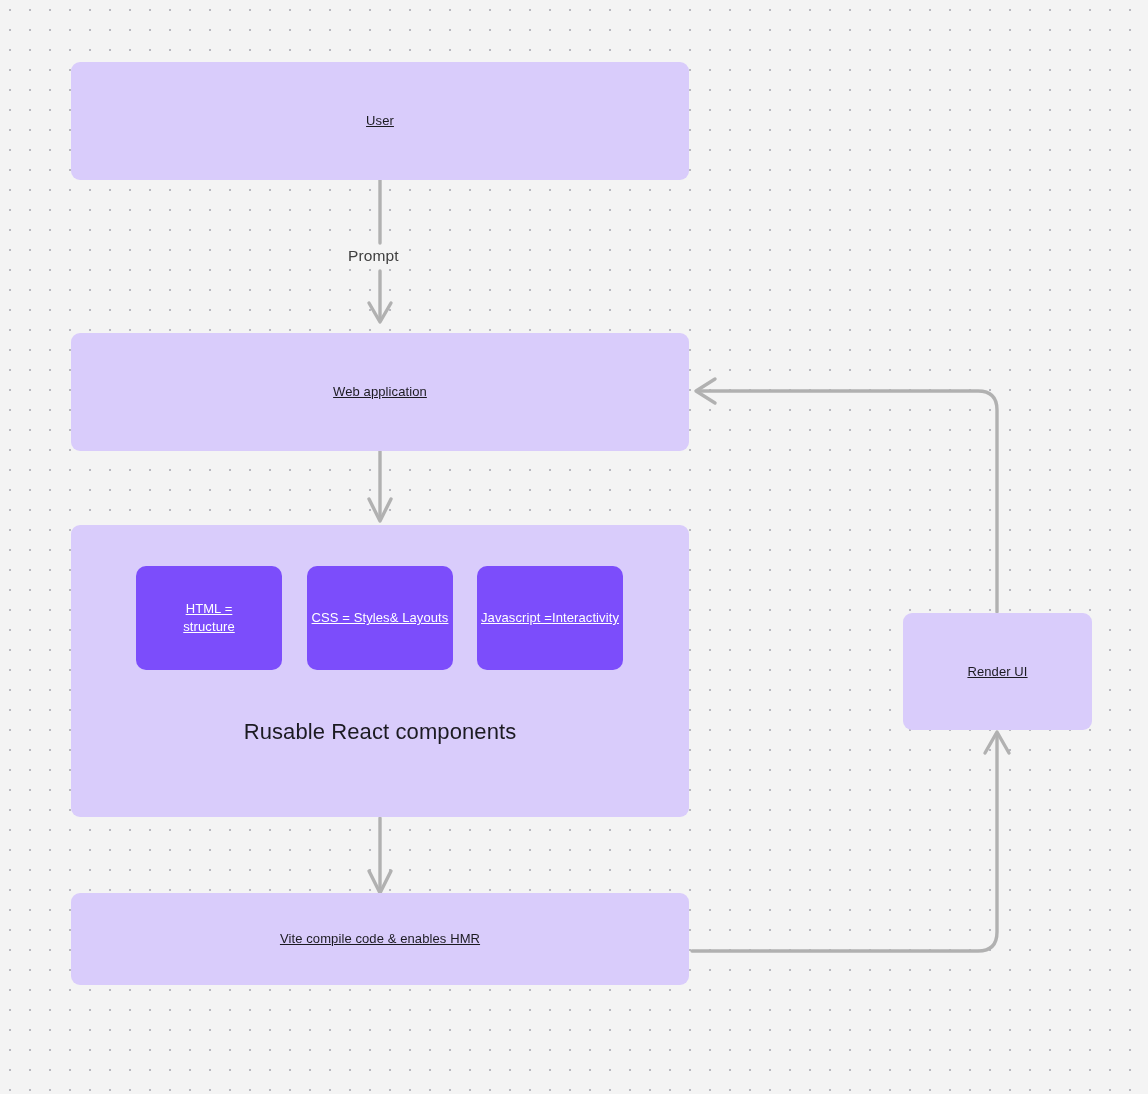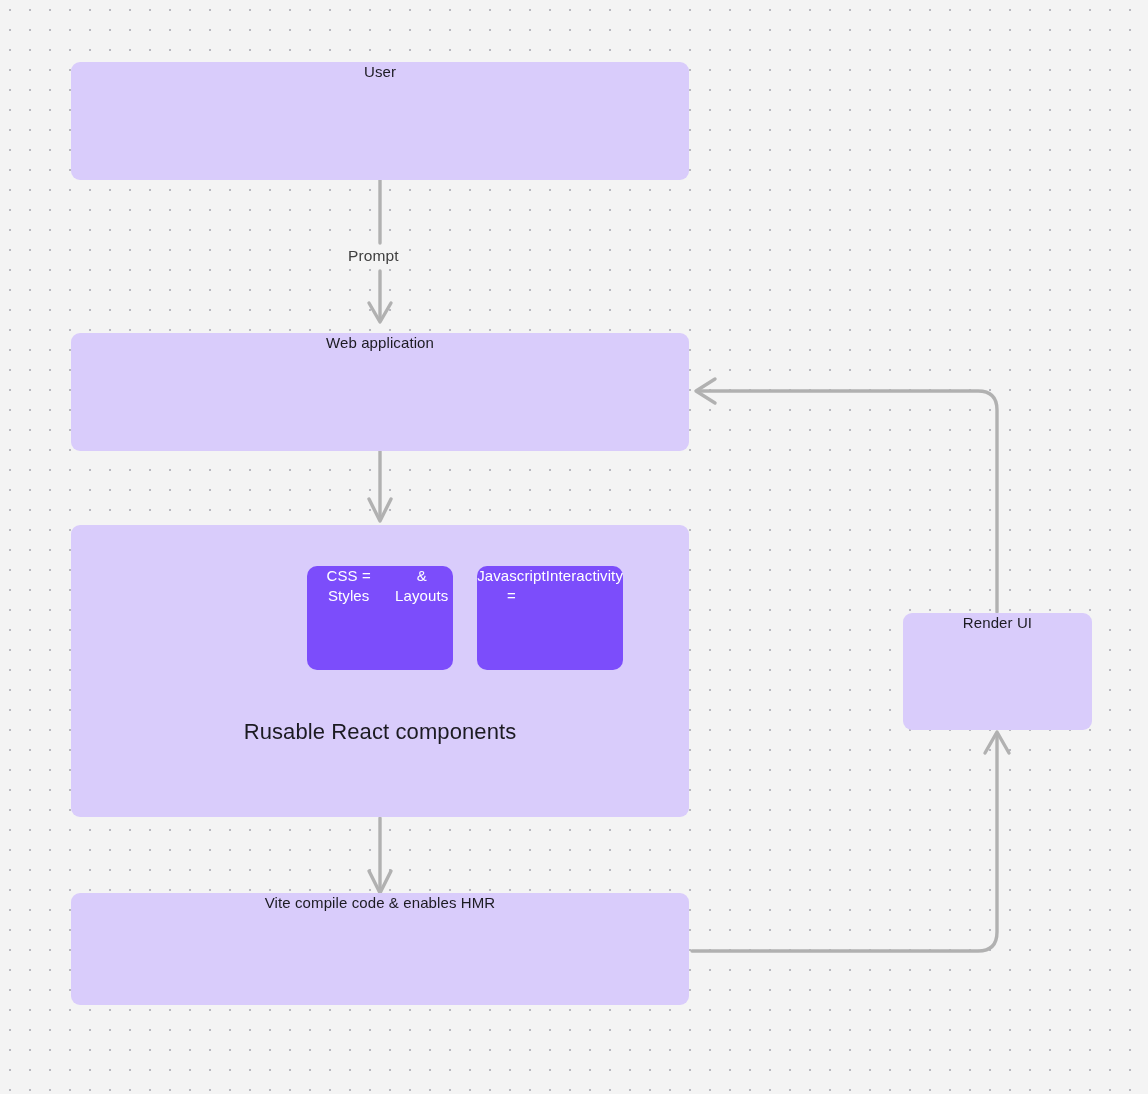--- a/index.html
+++ b/index.html
@@ -18,30 +18,31 @@
     overflow: hidden;
     background-color: #f4f4f4;
     background-image: radial-gradient(circle, #b9b9c0 1.1px, rgba(0,0,0,0) 1.2px);
     background-size: 20px 20px;
     background-position: 0px 0px;
   }
   .node {
     position: absolute;
     box-sizing: border-box;
     display: flex;
-    align-items: flex-start;
+    align-items: center;
     justify-content: center;
     text-align: center;
     border-radius: 9px;
     background: #d9ccfb;
     color: #1c1b22;
-    font-size: 15px;
+    font-size: 13px;
     line-height: 1.35;
     letter-spacing: 0.1px;
     z-index: 3;
+    text-decoration: underline;
   }
   .node.deep {
     background: #7c4dfb;
     color: #ffffff;
     border-radius: 10px;
   }
   .group-label {
     position: absolute;
     text-align: center;
     color: #1c1b22;
@@ -116,36 +117,40 @@
     <span>Prompt</span>
   </div>
 
   <div class="node" style="left:71px; top:333px; width:618px; height:118px;">
     <span>Web application</span>
   </div>
 
   <div class="node" style="left:71px; top:525px; width:618px; height:292px;">
   </div>
 
+  <div class="node deep" style="left:136px; top:566px; width:146px; height:104px; flex-direction:column;">
+    <span>HTML =</span>
+    <span>structure</span>
+  </div>
 
   <div class="node deep" style="left:307px; top:566px; width:146px; height:104px; ">
     <span>CSS = Styles</span>
     <span>&amp; Layouts</span>
   </div>
 
   <div class="node deep" style="left:477px; top:566px; width:146px; height:104px; flex-direction:row;">
     <span>Javascript =</span>
     <span>Interactivity</span>
   </div>
 
   <div class="group-label" style="left:71px; top:719px; width:618px;">
     <span>Rusable React components</span>
   </div>
 
-  <div class="node" style="left:71px; top:893px; width:618px; height:112px;">
+  <div class="node" style="left:71px; top:893px; width:618px; height:92px;">
     <span>Vite compile code &amp; enables HMR</span>
   </div>
 
   <div class="node" style="left:903px; top:613px; width:189px; height:117px;">
     <span>Render UI</span>
   </div>
 
 </div>
 
 </body></html>

